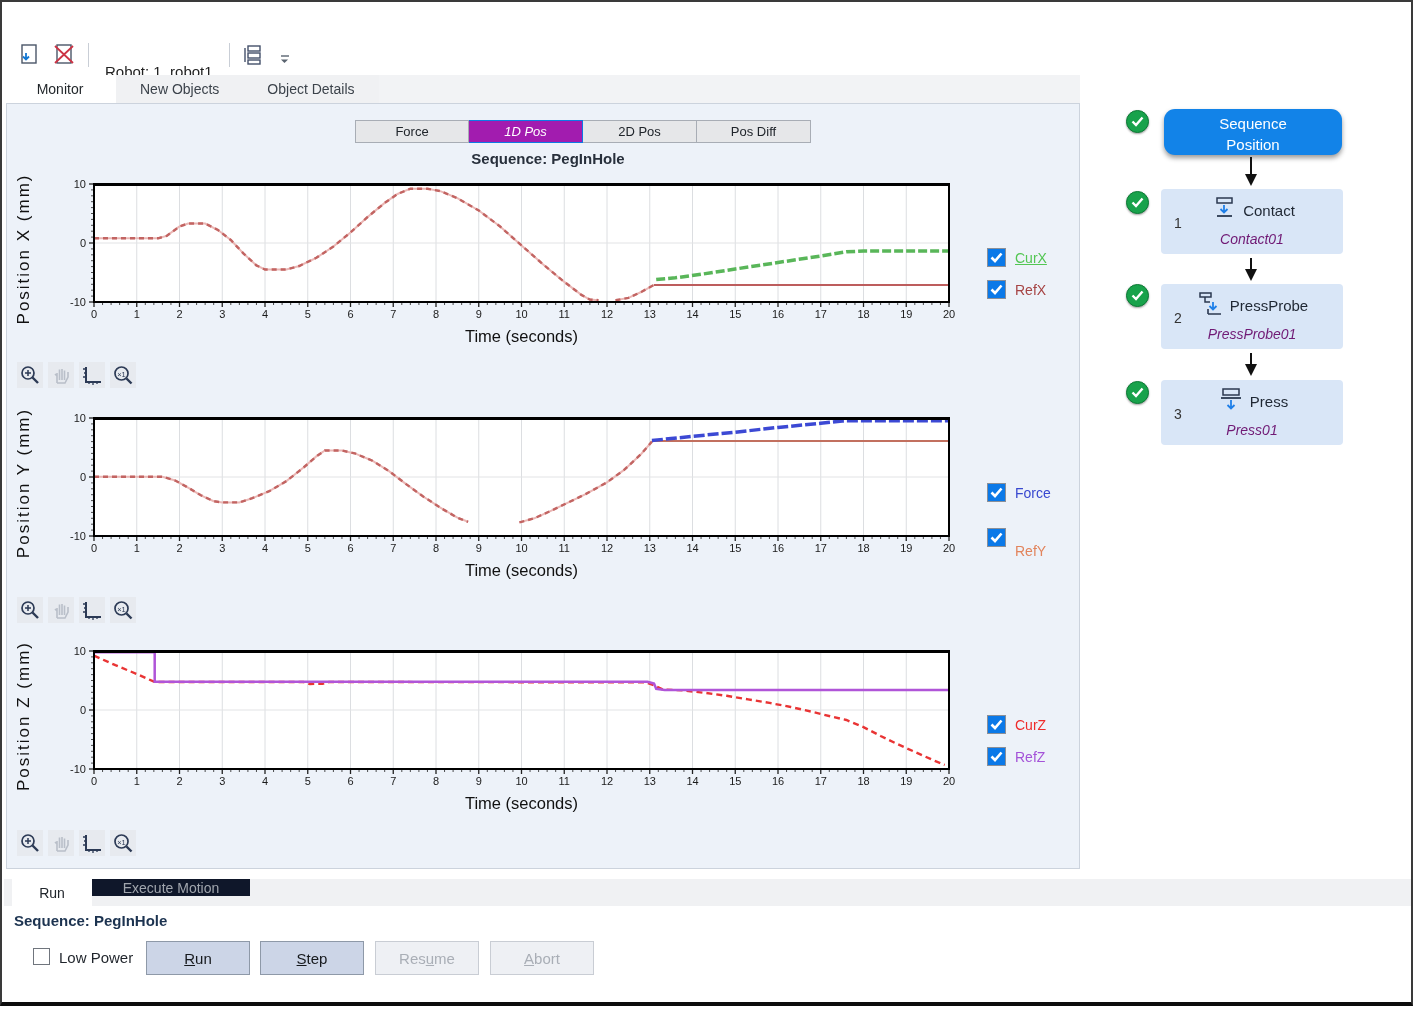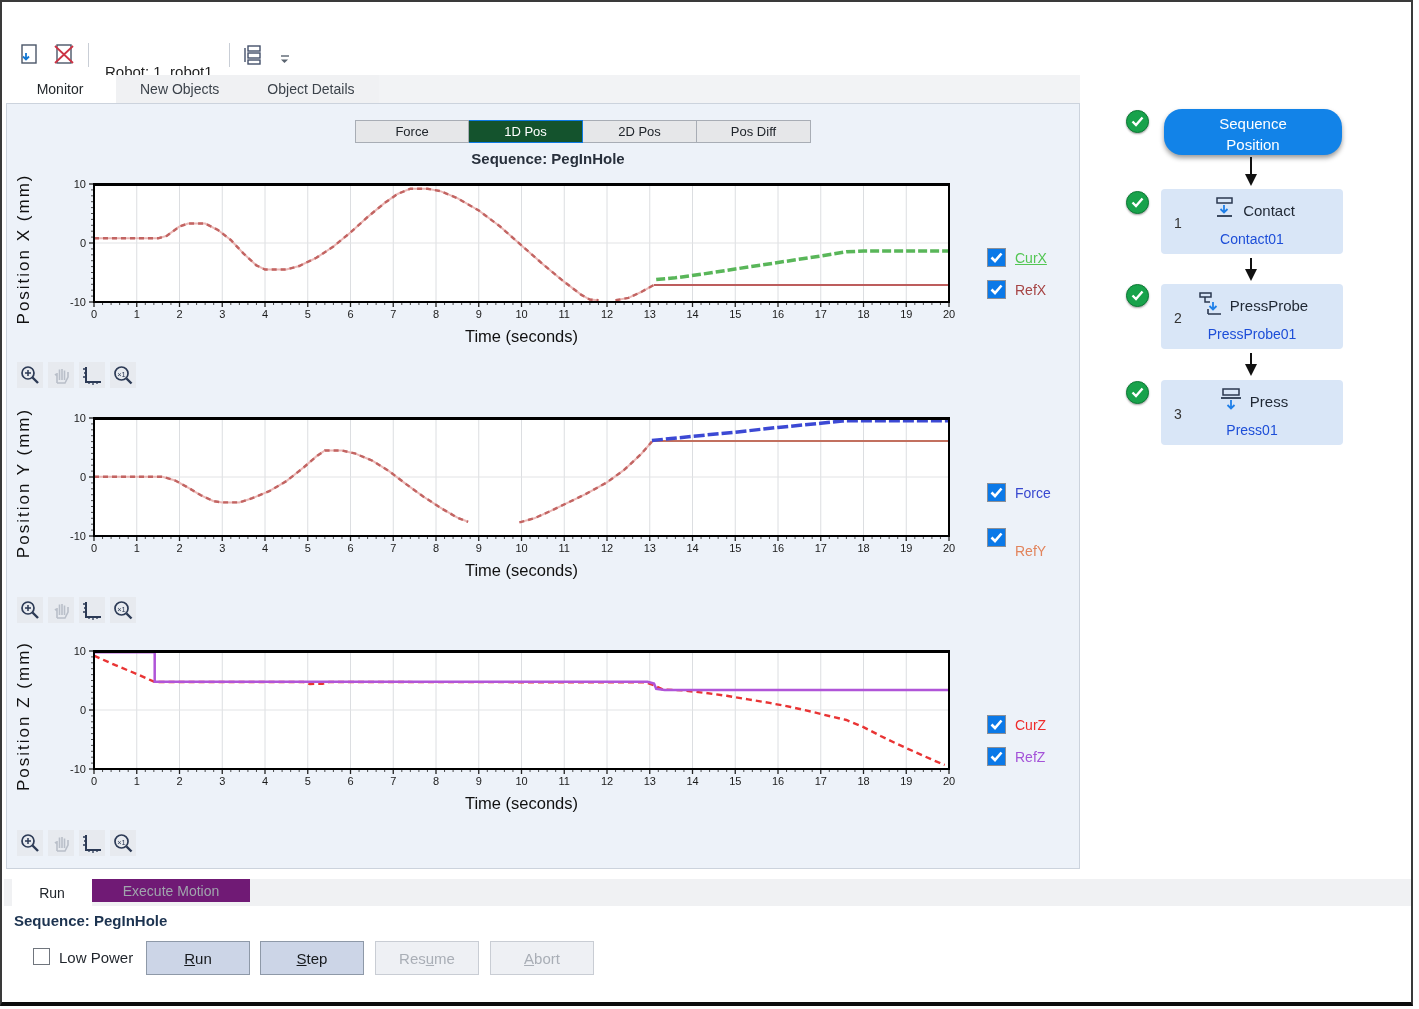--- a/index.html
+++ b/index.html
@@ -16,43 +16,43 @@
   .tb-overflow { display:flex; flex-direction:column; align-items:center; margin-left:2px; margin-top:10px; }
   
   .nav-strip { position:absolute; left:2px; top:73px; width:1076px; height:28px; background:#f2f3f5; display:flex; }
   .nav-tab { min-width:112px; padding:0 24px; height:28px; display:flex; align-items:center; justify-content:center; font-size:14px; color:#3c434b; background:#f0f1f3; }
   .nav-tab.sel { background:#fff; color:#1f2428; }
   
   .monitor { position:absolute; left:4px; top:101px; width:1074px; height:766px; background:#edf2f9; border:1px solid #ccd3dd; }
   .seg { position:absolute; left:348px; top:16px; display:flex; }
   .seg-btn { width:114px; height:23px; border:1px solid #a8adb5; border-left-width:0; background:#e6e7e9; color:#20252b; font-size:13px; display:flex; align-items:center; justify-content:center; }
   .seg-btn:first-child { border-left-width:1px; }
-  .seg-btn.sel { background:#14532d; border-color:#0d7ae4; color:#fff; }
+  .seg-btn.sel { background:#a21caf; border-color:#0d7ae4; color:#fff;font-style:italic; }
   .chart-title { position:absolute; left:62px; top:46px; width:958px; text-align:center; font-size:15px; font-weight:700; color:#28303c; }
   .chart-svg { position:absolute; left:2px; }
   .legend-item { position:absolute; display:flex; align-items:center; gap:9px; }
   .cbx { width:19px; height:19px; background:#0b79e8; border:1px solid #8a8f98; display:flex; align-items:center; justify-content:center; }
   .legend-label { font-size:14px; }
   .zoombar { position:absolute; display:flex; gap:5px; }
   .ztile { width:26px; height:26px; background:#e7eaef; display:flex; align-items:center; justify-content:center; }
   .ztile svg path, .ztile svg circle { fill:none; }
   
   .flow { position:absolute; left:1079px; top:73px; width:330px; height:792px; background:#fff; }
   .chk-circle { position:absolute; width:23px; height:23px; border-radius:50%; background:#18a24b; border:1px solid #0c7a35; display:flex; align-items:center; justify-content:center; box-shadow:0 1px 2px rgba(0,0,0,.35); }
-  .pill { position:absolute; left:83px; top:34px; width:178px; height:46px; border-radius:18px; background:#1283e8; color:#fff; text-align:center; font-size:15px; line-height:1.4; padding-top:4px; box-shadow:0 3px 5px rgba(0,0,0,.4); }
+  .pill { position:absolute; left:83px; top:34px; width:178px; height:46px; border-radius:11px; background:#1283e8; color:#fff; text-align:center; font-size:15px; line-height:1.4; padding-top:4px; box-shadow:0 3px 5px rgba(0,0,0,.4); }
   .fnode { position:absolute; left:80px; width:182px; height:65px; background:#d9e6f7; border-radius:4px; }
   .fnode .num { position:absolute; left:13px; top:26px; font-size:14px; color:#333; }
   .fnode .toprow { position:absolute; left:0; top:6px; width:100%; display:flex; align-items:center; justify-content:center; gap:4px; }
   .fnode .flabel { font-size:15px; color:#1f2733; }
-  .fnode .fname { position:absolute; left:0; bottom:7px; width:100%; text-align:center; font-size:14px; color:#1d4ed8; }
+  .fnode .fname { position:absolute; left:0; bottom:7px; width:100%; text-align:center; font-size:14px; color:#701a75;font-style:italic; }
   .farrow { position:absolute; }
   
   .run-strip { position:absolute; left:2px; top:877px; width:1409px; height:27px; background:#f0f1f3; }
   .run-tab { position:absolute; left:8px; top:0; width:80px; height:27px; background:#fff; display:flex; align-items:center; justify-content:center; font-size:14px; color:#20252b; }
-  .exec-tab { position:absolute; left:88px; top:0; width:158px; height:23px; background:#701a75; display:flex; align-items:center; justify-content:center; font-size:14px; color:#a0a5ad; }
+  .exec-tab { position:absolute; left:88px; top:0; width:158px; height:17px; background:#0f172a; display:flex; align-items:center; justify-content:center; font-size:14px; color:#a0a5ad; }
   .seq-label { position:absolute; left:12px; top:910px; font-size:15px; font-weight:700; color:#1c3350; }
   .lp-box { position:absolute; left:31px; top:946px; width:17px; height:17px; border:1px solid #70757d; background:#fff; }
   .lp-label { position:absolute; left:57px; top:947px; font-size:15px; color:#1f242b; }
   .btn { position:absolute; top:939px; width:104px; height:34px; font-size:15px; display:flex; align-items:center; justify-content:center; }
   .btn.on { background:#ccd5e7; border:1px solid #8e99a8; color:#16191d; }
   .btn.off { background:#eef0f4; border:1px solid #c9cdd4; color:#a9aeb6; }
 </style>
 </head>
 <body>
 

